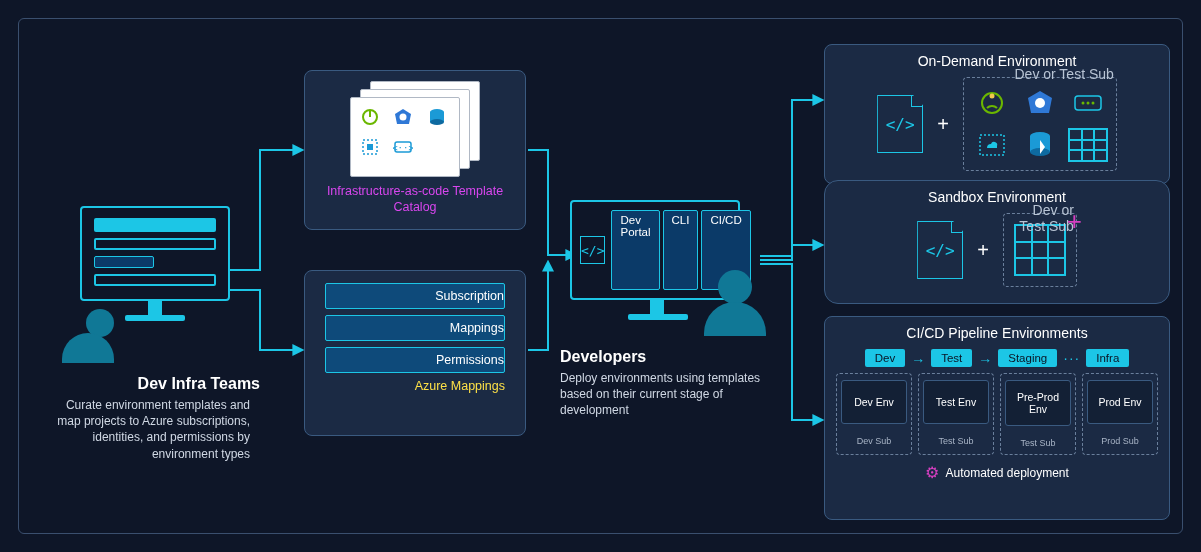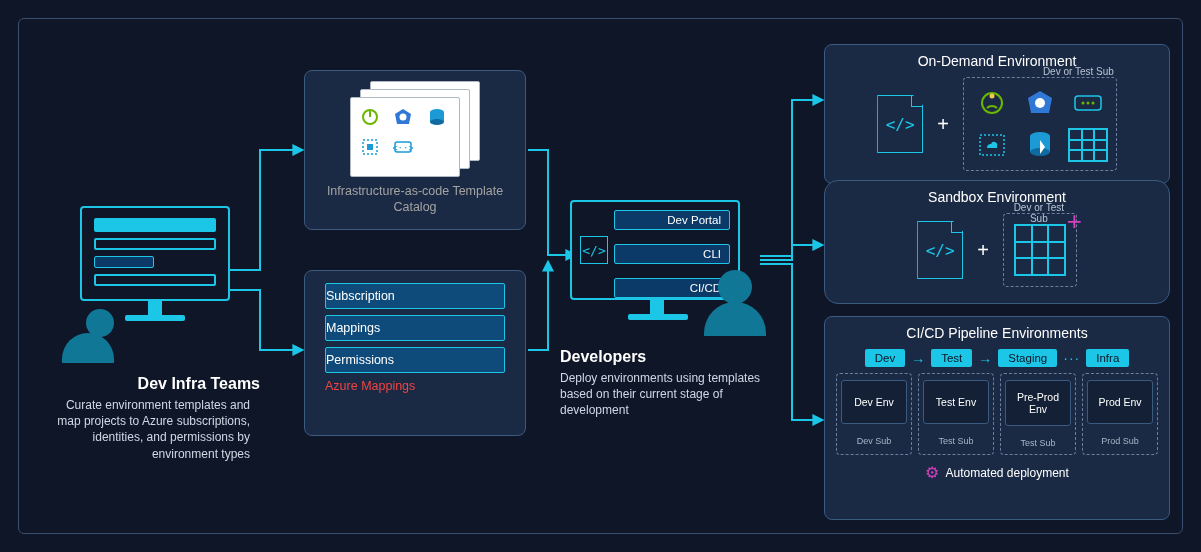--- a/index.html
+++ b/index.html
@@ -36,23 +36,23 @@
     border-radius: 8px;
     z-index: 2;
   }
   .panel-title {
     text-align: center;
     font-size: 14px;
     font-weight: 400;
     color: #fff;
   }
   .sub-caption {
-    font-size: 10px;
+    font-size: 14px;
     color: #b8c4d4;
-    text-align: center;
+    text-align: right;
   }
 
   
   .actor-dev-infra {
     position: absolute;
     left: 50px; top: 206px;
     width: 210px;
     z-index: 3;
     text-align: right;
   }
@@ -118,35 +118,35 @@
     width: 110px; height: 80px;
     background: #fff;
     border: 1px solid #b0b8c4;
     border-radius: 2px;
   }
   .doc.d3 { left: 20px; top: 0; }
   .doc.d2 { left: 10px; top: 8px; }
   .doc.d1 { left: 0; top: 16px; padding: 6px; }
   .doc-icons { display: grid; grid-template-columns: repeat(3,1fr); gap: 4px; }
   .mini-icon { width: 26px; height: 26px; display: flex; align-items: center; justify-content: center; }
-  .iac-caption { font-size: 12.5px; text-align: center; line-height: 1.25; color: #a3a3a3; }
+  .iac-caption { font-size: 12.5px; text-align: center; line-height: 1.25; color: #d946ef; }
 
   
   .azure-panel { left: 304px; top: 270px; width: 222px; height: 166px; padding: 12px 20px 8px 20px; }
   .az-row {
     background: #0e4a7a;
     border: 1px solid #1cc6e6;
     color: #fff;
     font-size: 12.5px;
-    text-align: left;
+    text-align: right;
     padding: 5px 0;
     margin-bottom: 6px;
     border-radius: 2px;
   }
-  .az-caption { font-size: 12.5px; text-align: left; margin-top: 6px; color: #ef4444; }
+  .az-caption { font-size: 12.5px; text-align: right; margin-top: 6px; color: #fde047; }
 
   
   .actor-dev {
     position: absolute;
     left: 560px; top: 200px;
     width: 230px;
     z-index: 3;
   }
   .actor-dev .frame-monitor {
     width: 170px; height: 100px;
@@ -158,21 +158,21 @@
     display: flex;
     gap: 6px;
   }
   .code-ico {
     width: 28px; height: 28px;
     border: 1.5px solid #1cc6e6;
     display: flex; align-items: center; justify-content: center;
     font-size: 13px; color: #1cc6e6; font-family: monospace;
     align-self: center;
   }
-  .dev-rows { flex: 1; display: flex; flex-direction: column; gap: 14px; text-align: right; }
+  .dev-rows { flex: 1; display: flex; flex-direction: row; gap: 3px; }
   .dev-row {
     background: #0b3a68;
     border: 1px solid #1cc6e6;
     color: #fff; font-size: 11.5px;
     padding: 3px 8px; border-radius: 2px;
   }
   .dev-head {
     width: 34px; height: 34px; border-radius: 50%;
     background: #107896;
     position: absolute; left: 158px; top: 70px;

